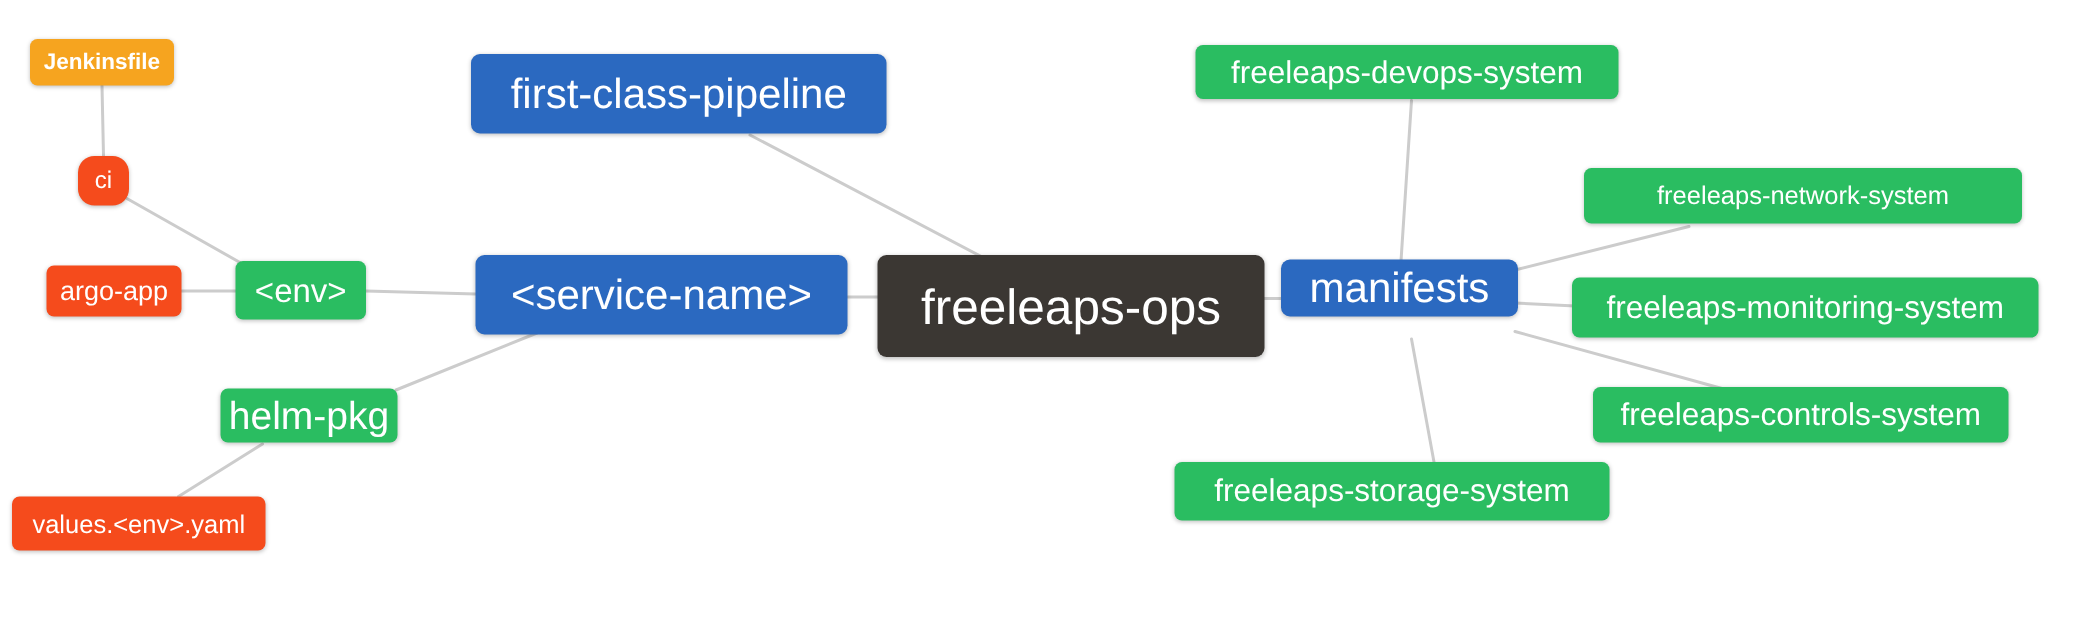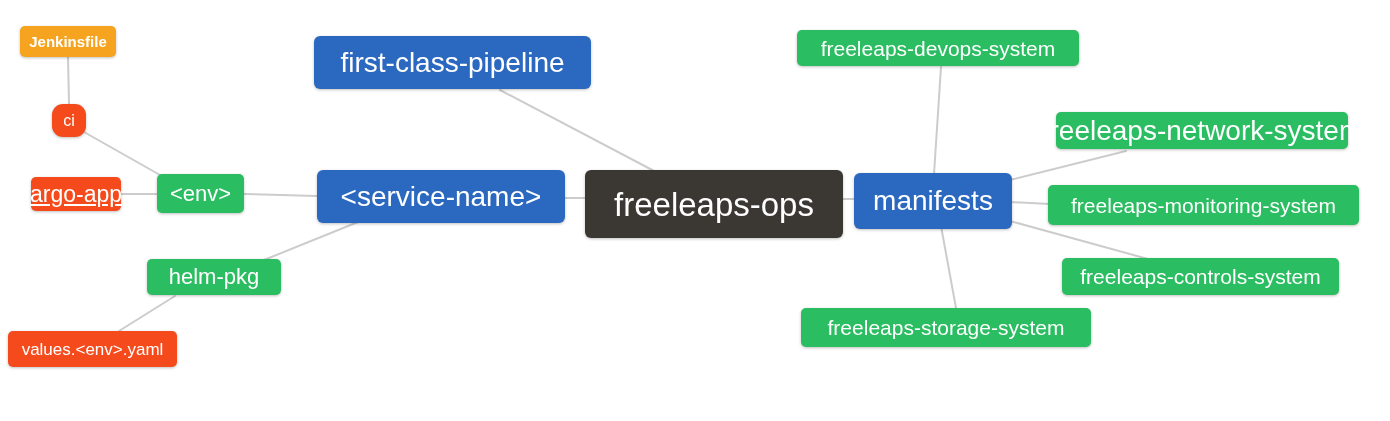--- a/index.html
+++ b/index.html
@@ -61,39 +61,39 @@
     <line x1="1010" y1="180" x2="1126" y2="151" stroke="#cccccc"></line>
     <line x1="1010" y1="202" x2="1050" y2="204" stroke="#cccccc"></line>
     <line x1="1010" y1="221" x2="1148" y2="259" stroke="#cccccc"></line>
     <line x1="941" y1="226" x2="956" y2="308" stroke="#cccccc"></line>
   </svg>
 
   <div class="node" style="left: 20px; top: 26px; width: 96px; height: 31px; font-size: 15px; background: rgb(246, 164, 31); font-weight: bold;">Jenkinsfile</div>
 
   <div class="node" style="left: 52px; top: 104px; width: 34px; height: 33px; font-size: 16px; background: rgb(245, 75, 28); border-radius: 11px;">ci</div>
 
-  <div class="node" style="left: 31px; top: 177px; width: 90px; height: 34px; font-size: 23px; background: rgb(245, 75, 28); text-decoration: underline;">argo-app</div>
+  <div class="node" style="left: 31px; top: 177px; width: 90px; height: 34px; font-size: 18px; background: rgb(245, 75, 28);">argo-app</div>
 
   <div class="node" style="left: 157px; top: 174px; width: 87px; height: 39px; font-size: 22px; background: rgb(42, 189, 97);">&lt;env&gt;</div>
 
-  <div class="node" style="left: 147px; top: 259px; width: 134px; height: 36px; font-size: 22px; background: rgb(42, 189, 97);">helm-pkg</div>
+  <div class="node" style="left: 147px; top: 259px; width: 118px; height: 36px; font-size: 26px; background: rgb(42, 189, 97);">helm-pkg</div>
 
   <div class="node" style="left: 8px; top: 331px; width: 169px; height: 36px; font-size: 17px; background: rgb(245, 75, 28);">values.&lt;env&gt;.yaml</div>
 
   <div class="node lg" style="left: 314px; top: 36px; width: 277px; height: 53px; font-size: 28px; background: rgb(43, 105, 192);">first-class-pipeline</div>
 
   <div class="node lg" style="left: 317px; top: 170px; width: 248px; height: 53px; font-size: 28px; background: rgb(43, 105, 192);">&lt;service-name&gt;</div>
 
   <div class="node lg" style="left: 585px; top: 170px; width: 258px; height: 68px; font-size: 33px; background: rgb(59, 55, 51);">freeleaps-ops</div>
 
-  <div class="node lg" style="left: 854px; top: 173px; width: 158px; height: 56px; font-size: 28px; background: rgb(43, 105, 192);">manifests</div>
+  <div class="node lg" style="left: 854px; top: 173px; width: 158px; height: 38px; font-size: 28px; background: rgb(43, 105, 192);">manifests</div>
 
   <div class="node" style="left: 797px; top: 30px; width: 282px; height: 36px; font-size: 21px; background: rgb(42, 189, 97);">freeleaps-devops-system</div>
 
-  <div class="node" style="left: 1056px; top: 112px; width: 292px; height: 37px; font-size: 28px; background: rgb(42, 189, 97);">freeleaps-network-system</div>
+  <div class="node" style="left: 1056px; top: 112px; width: 292px; height: 37px; font-size: 17px; background: rgb(42, 189, 97);">freeleaps-network-system</div>
 
   <div class="node" style="left: 1048px; top: 185px; width: 311px; height: 40px; font-size: 21px; background: rgb(42, 189, 97);">freeleaps-monitoring-system</div>
 
   <div class="node" style="left: 1062px; top: 258px; width: 277px; height: 37px; font-size: 21px; background: rgb(42, 189, 97);">freeleaps-controls-system</div>
 
-  <div class="node" style="left: 801px; top: 308px; width: 290px; height: 39px; font-size: 21px; background: rgb(42, 189, 97);">freeleaps-storage-system</div>
+  <div class="node" style="left: 783px; top: 308px; width: 290px; height: 39px; font-size: 21px; background: rgb(42, 189, 97);">freeleaps-storage-system</div>
 
 </div>
 
 </body></html>

